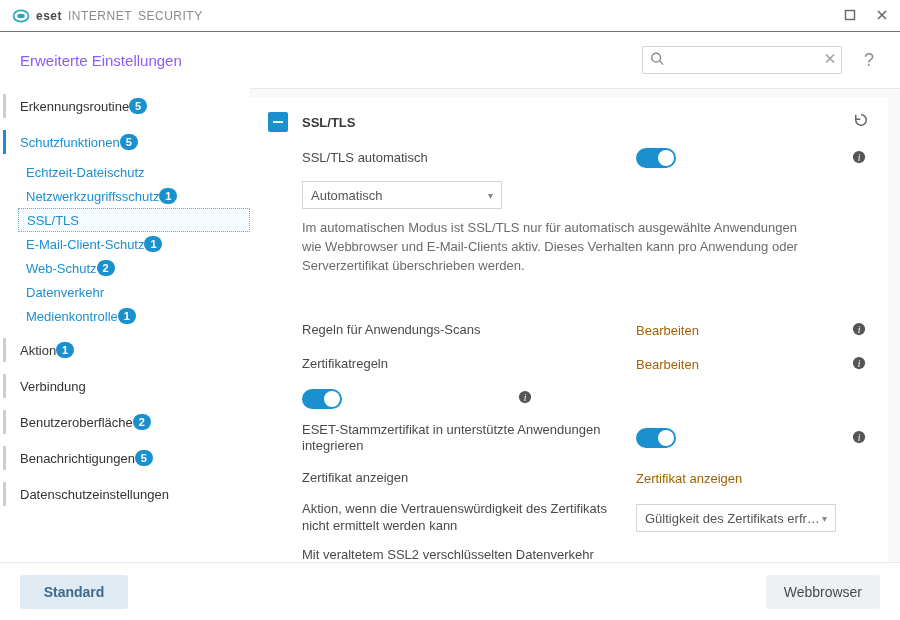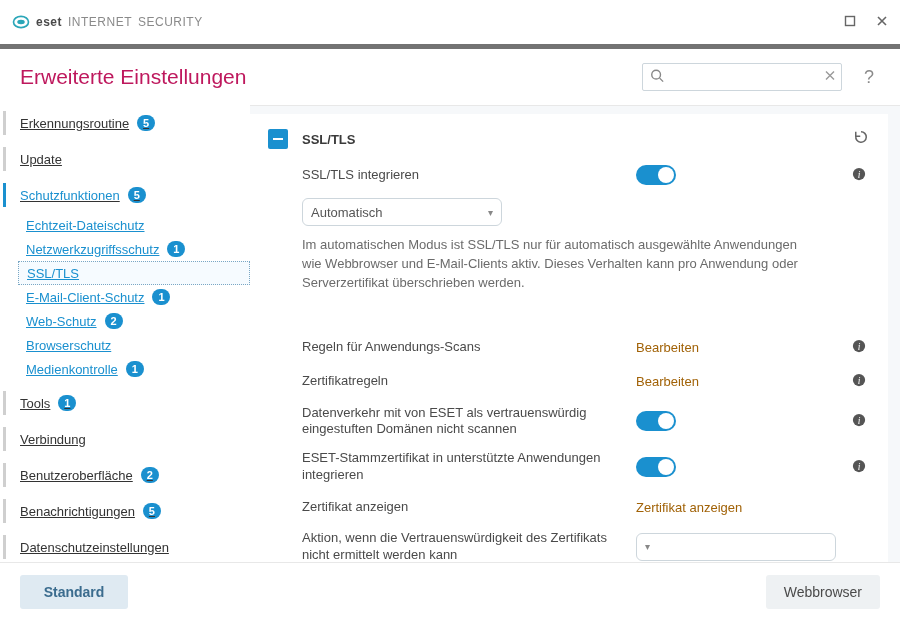--- a/index.html
+++ b/index.html
@@ -10,25 +10,25 @@
     color: #4a4a4a;
     background: #fff;
     width: 900px;
     height: 620px;
     overflow: hidden;
     display: flex;
     flex-direction: column;
   }
   
   .titlebar {
-    height: 49px;
+    height: 32px;
     display: flex;
     align-items: center;
     padding: 0 8px 0 12px;
-    border-bottom: 5px solid #737373;
+    border-bottom: 1px solid #737373;
     background: #fff;
   }
   .titlebar .brand {
     display: flex;
     align-items: center;
     gap: 6px;
     color: #8a8a8a;
     font-size: 12px;
     letter-spacing: 0.5px;
   }
@@ -47,23 +47,23 @@
 
   
   .header {
     display: flex;
     align-items: center;
     padding: 14px 20px 14px 20px;
     gap: 16px;
   }
   .header h1 {
     margin: 0;
-    font-size: 21px;
+    font-size: 15px;
     font-weight: 400;
-    color: #be185d;
+    color: #8b5cf6;
     flex: 1;
   }
   .searchbox {
     position: relative;
     width: 200px;
   }
   .searchbox input {
     width: 100%;
     height: 28px;
     border: 1px solid #cdd6dc;
@@ -103,27 +103,25 @@
   }
   
   .sidebar {
     width: 250px;
     padding: 0 0 0 12px;
     overflow-y: auto;
   }
   .side-item {
     display: flex;
     align-items: center;
-    gap: 8px;
     height: 30px;
     padding: 0 8px;
     cursor: pointer;
     color: #4a4a4a;
     position: relative;
-    text-decoration: underline;
   }
   .side-item.top { height: 36px; font-weight: 400; color: #333; }
   .side-item.sub {
     padding-left: 8px;
     height: 24px;
     font-size: 13px;
     color: #1a90cf;
   }
   .side-item.sub.selected {
     border: 1px dotted #7aa7c4;
@@ -257,21 +255,21 @@
     width: 16px; height: 16px;
     background: #fff;
     border-radius: 50%;
   }
 
   
   .select {
     width: 200px;
     height: 28px;
     border: 1px solid #cdd6dc;
-    border-radius: 6px;
+    border-radius: 0;
     display: flex;
     align-items: center;
     padding: 0 8px;
     position: relative;
     background: #fff;
     cursor: pointer;
     color: #555;
     font-size: 13px;
   }
   .select .sel-text {
@@ -378,23 +376,20 @@
   </div>
   <div class="help">?</div>
 </div>
 
 <div class="main">
   <div class="sidebar" id="sidebar">
       <div class="side-item top">
         <span>Erkennungsroutine</span>
         <span class="badge">5</span>
       </div>
-      <div class="side-item top">
-        <span>Update</span>
-      </div>
       <div class="side-item top active-track">
         <span style="color: rgb(26, 144, 207);">Schutzfunktionen</span>
         <span class="badge">5</span>
       </div>
       <div class="side-group-children">
         <div class="side-item sub">
           <span>Echtzeit-Dateischutz</span>
         </div>
         <div class="side-item sub">
           <span>Netzwerkzugriffsschutz</span>
@@ -405,29 +400,29 @@
         </div>
         <div class="side-item sub">
           <span>E-Mail-Client-Schutz</span>
           <span class="badge">1</span>
         </div>
         <div class="side-item sub">
           <span>Web-Schutz</span>
           <span class="badge">2</span>
         </div>
         <div class="side-item sub">
-          <span>Browserschutz</span>
+          <span>Datenverkehr</span>
         </div>
         <div class="side-item sub">
           <span>Medienkontrolle</span>
           <span class="badge">1</span>
         </div>
       </div>
       <div class="side-item top">
-        <span>Tools</span>
+        <span>Aktion</span>
         <span class="badge">1</span>
       </div>
       <div class="side-item top">
         <span>Verbindung</span>
       </div>
       <div class="side-item top">
         <span>Benutzeroberfläche</span>
         <span class="badge">2</span>
       </div>
       <div class="side-item top">
@@ -452,21 +447,21 @@
           <span class="section-title">SSL/TLS</span>
           <span class="undo-icon">
             <svg width="18" height="18" viewBox="0 0 24 24">
                 <path d="M12 5 a7 7 0 1 1 -6.9 6" fill="none" stroke="#666" stroke-width="2"></path>
                 <path d="M5 5 L5 11 L11 11" fill="none" stroke="#666" stroke-width="2"></path>
               </svg>
           </span>
         </div>
 
         <div class="row">
-          <div class="label">SSL/TLS integrieren</div>
+          <div class="label">SSL/TLS automatisch</div>
           <div class="control">
               <span class="toggle"></span>
             </div>
           <div class="info">
             <svg viewBox="0 0 16 16">
                 <circle cx="8" cy="8" r="7" fill="#555"></circle>
                 <text x="8" y="12" text-anchor="middle" font-size="11" font-family="Georgia" font-style="italic" fill="#fff">i</text>
               </svg>
           </div>
         </div>
@@ -505,21 +500,20 @@
             </div>
           <div class="info">
             <svg viewBox="0 0 16 16">
                 <circle cx="8" cy="8" r="7" fill="#555"></circle>
                 <text x="8" y="12" text-anchor="middle" font-size="11" font-family="Georgia" font-style="italic" fill="#fff">i</text>
               </svg>
           </div>
         </div>
 
         <div class="row">
-          <div class="label">Datenverkehr mit von ESET als vertrauenswürdig eingestuften Domänen nicht scannen</div>
           <div class="control">
               <span class="toggle"></span>
             </div>
           <div class="info">
             <svg viewBox="0 0 16 16">
                 <circle cx="8" cy="8" r="7" fill="#555"></circle>
                 <text x="8" y="12" text-anchor="middle" font-size="11" font-family="Georgia" font-style="italic" fill="#fff">i</text>
               </svg>
           </div>
         </div>
@@ -542,20 +536,21 @@
           <div class="control">
               <span class="linkbtn">Zertifikat anzeigen</span>
             </div>
           <div class="info"></div>
         </div>
 
         <div class="row">
           <div class="label">Aktion, wenn die Vertrauenswürdigkeit des Zertifikats nicht ermittelt werden kann</div>
           <div class="control">
             <div class="select">
+              <span class="sel-text">Gültigkeit des Zertifikats erfr…</span>
               <span class="chev">▾</span>
             </div>
           </div>
           <div class="info"></div>
         </div>
 
         <div class="row">
           <div class="label">Mit veraltetem SSL2 verschlüsselten Datenverkehr blockieren</div>
 
           <div class="info"></div>

